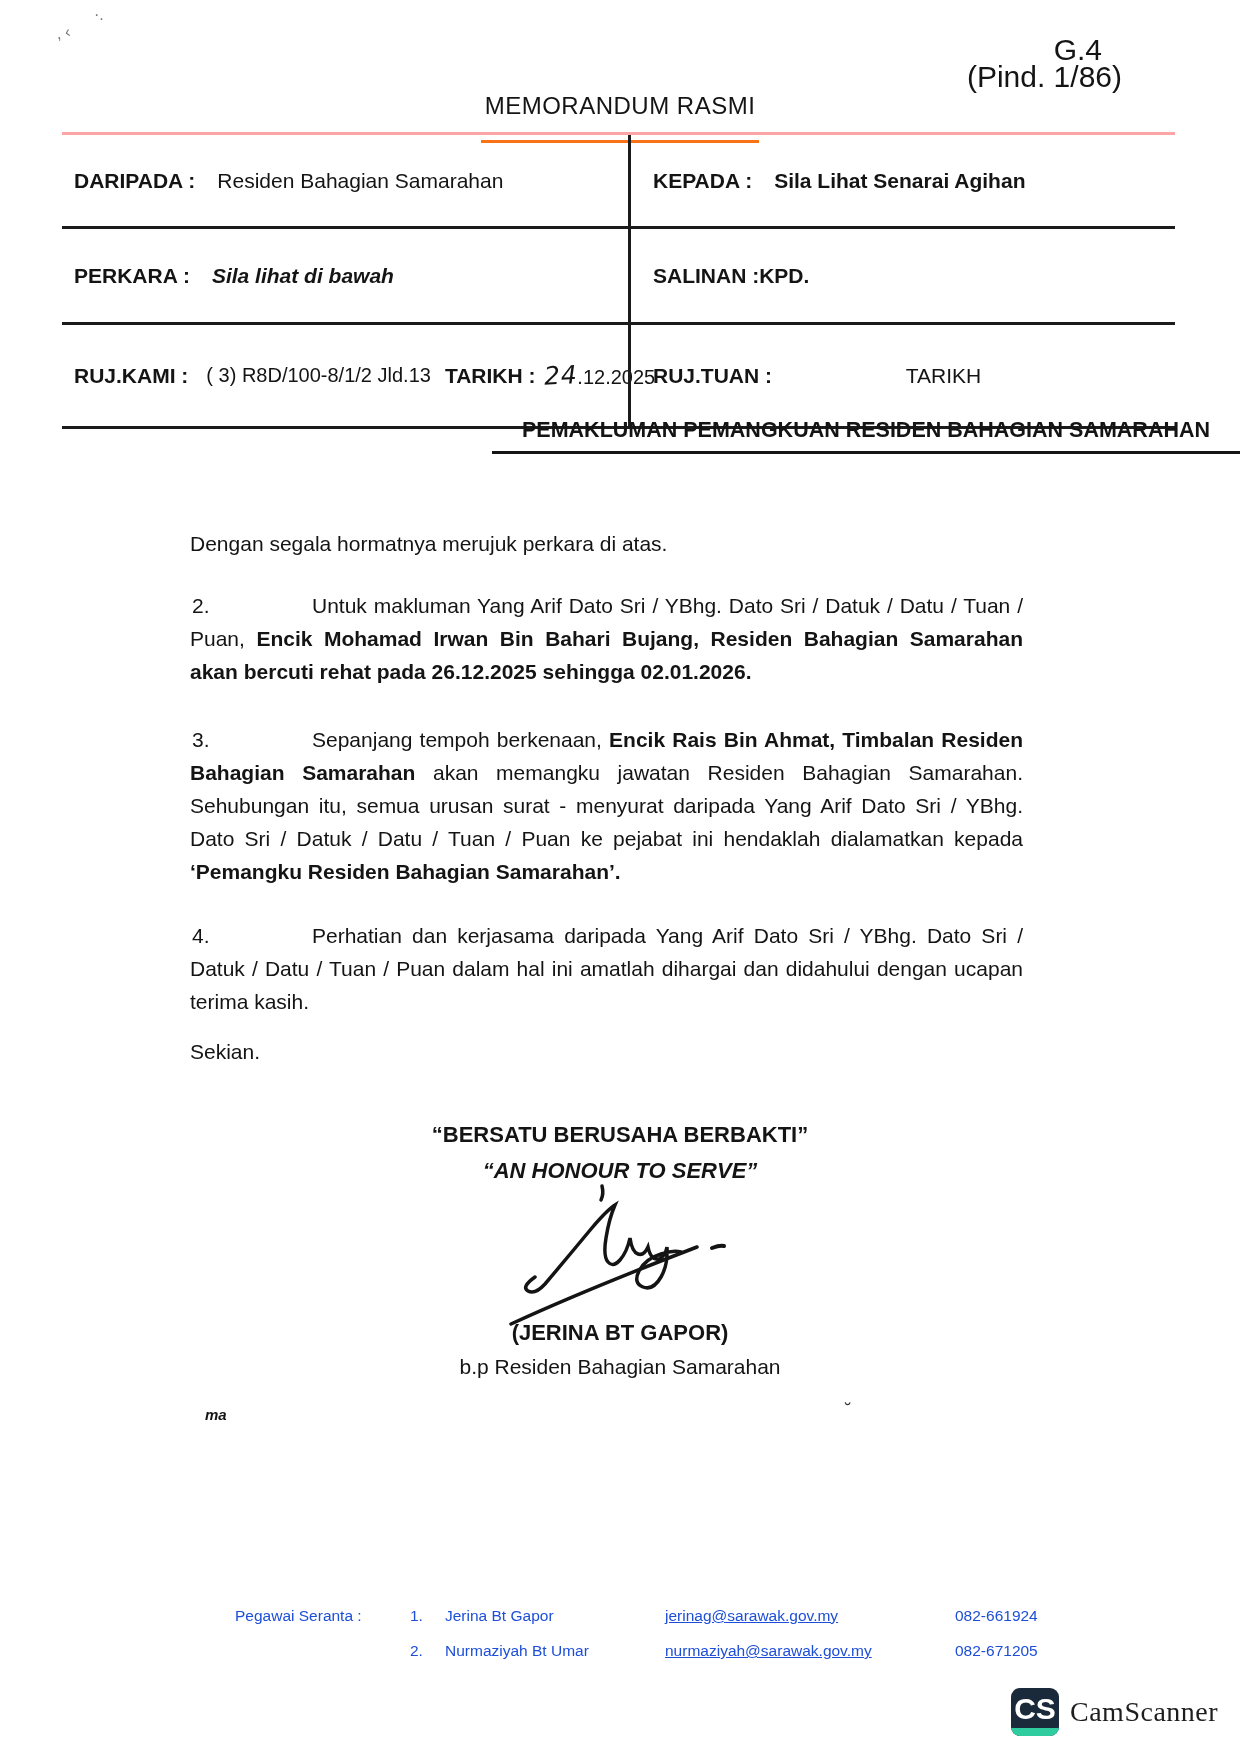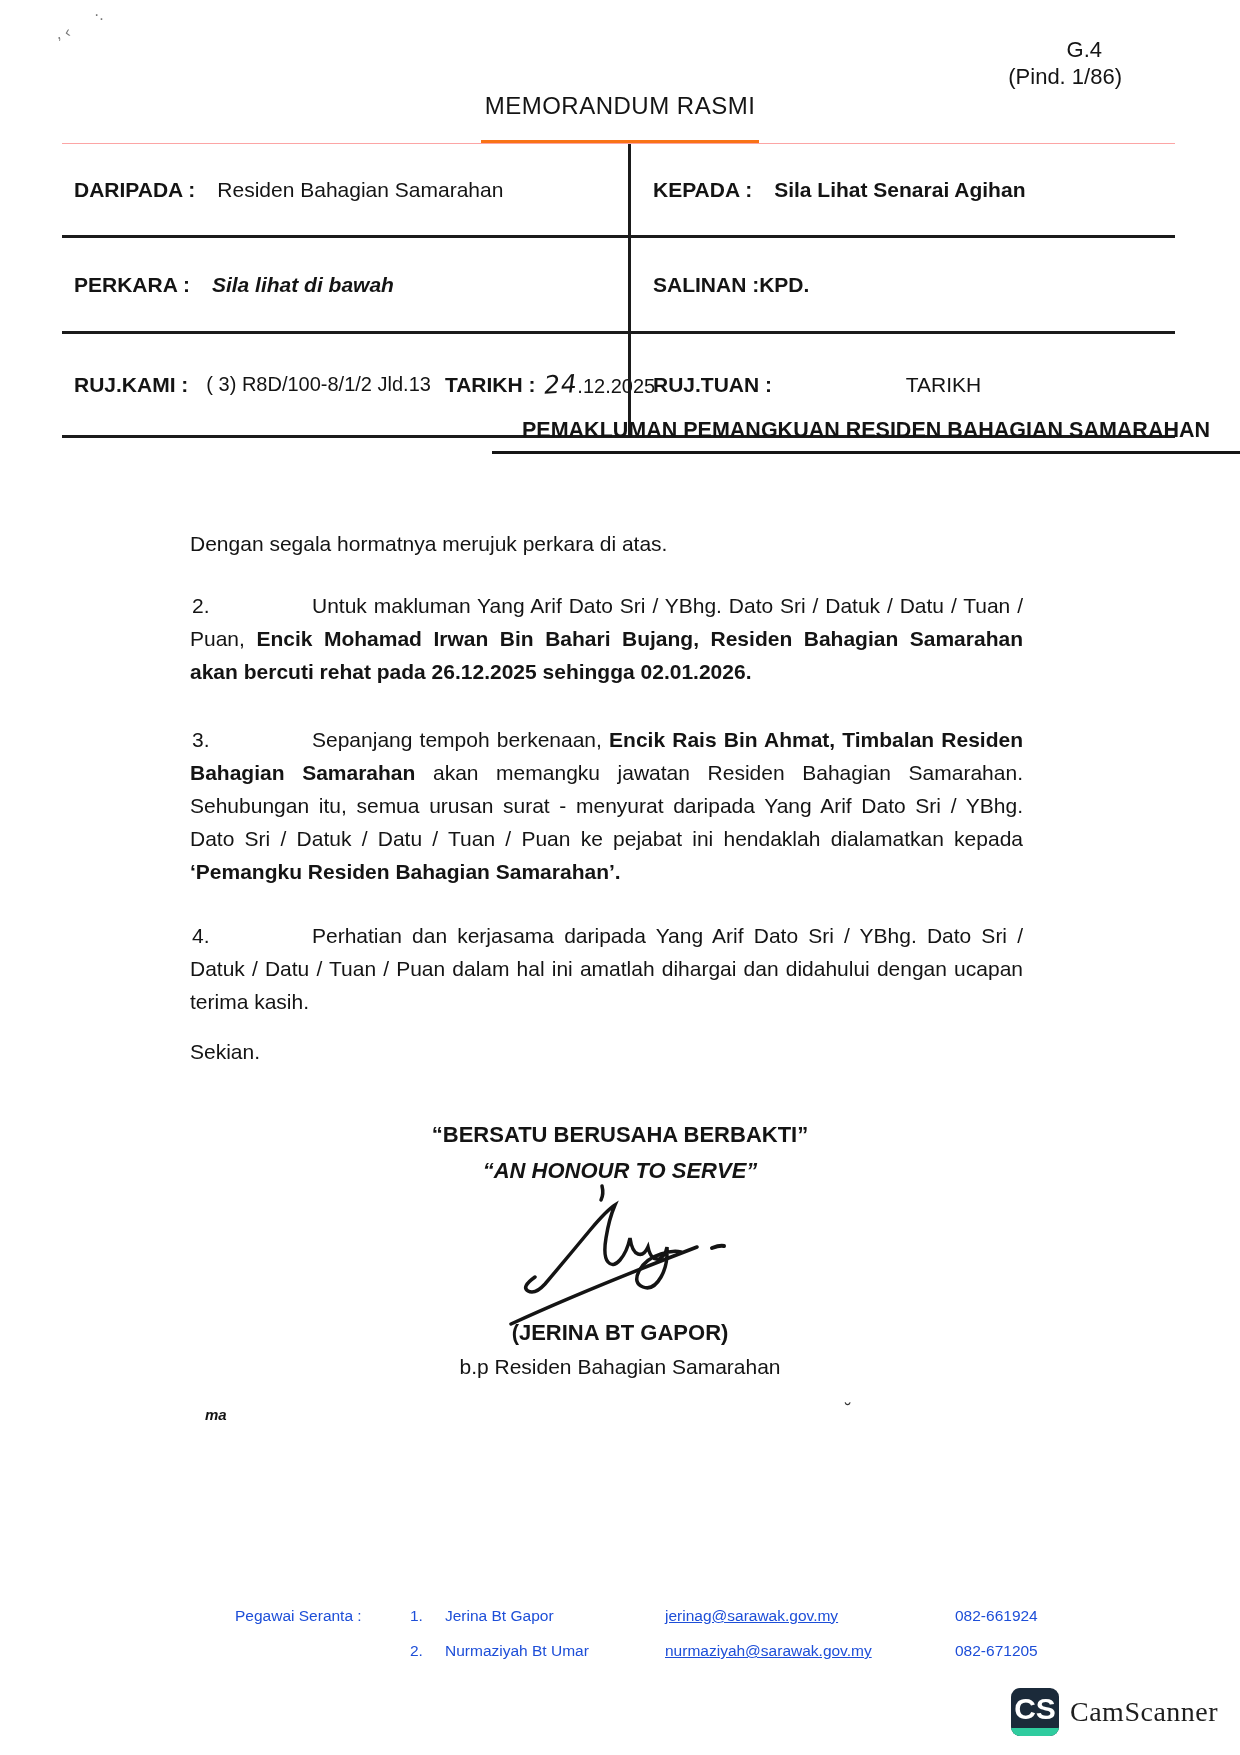--- a/index.html
+++ b/index.html
@@ -4,32 +4,32 @@
 <style>
   html,body{margin:0;padding:0;}
   body{
     width:1240px;height:1755px;background:#ffffff;
     font-family:"Liberation Sans",sans-serif;color:#141414;
     position:relative;overflow:hidden;
   }
   .abs{position:absolute;}
   .bold{font-weight:bold;}
   
-  .corner{top:36px;right:118px;text-align:right;font-size:22px;line-height:27px;}
+  .corner{top:36px;right:118px;text-align:right;font-size:30px;line-height:27px;}
   .corner .g4{padding-right:20px;}
   
   .speck{color:#555;opacity:.8;font-size:16px;}
   
   .doc-title-wrap{top:92px;left:0;width:1240px;text-align:center;}
   .doc-title{display:inline-block;font-size:24px;font-weight:normal;letter-spacing:.5px;
     border-bottom:3px solid #f97316;padding:0 4px 20px;}
   
-  .hdr-table{top:143px;left:62px;width:1113px;display:grid;
+  .hdr-table{top:132px;left:62px;width:1113px;display:grid;
     grid-template-columns:566px 547px;grid-template-rows:94px 96px:104px;
-    border-top:1px solid #fca5a5;font-size:21px;}
+    border-top:3px solid #fca5a5;font-size:21px;}
   .cell{border-bottom:3px solid #1b1b1b;display:flex;align-items:center;
     padding-left:12px;box-sizing:border-box;}
   .cell.right{border-left:3px solid #1b1b1b;padding-left:22px;}
   .cell .lbl{font-weight:bold;white-space:nowrap;}
   .cell .val{margin-left:22px;white-space:nowrap;}
   .stack{display:flex;flex-direction:row;justify-content:center;line-height:29px;}
   .perkara-val{font-weight:bold;font-style:italic;}
   .ruj-cell{gap:0;}
   .ref2{margin-left:18px;line-height:27px;font-size:20px;white-space:nowrap;}
   .tarikh-lbl{font-weight:bold;margin-left:14px;white-space:nowrap;}

